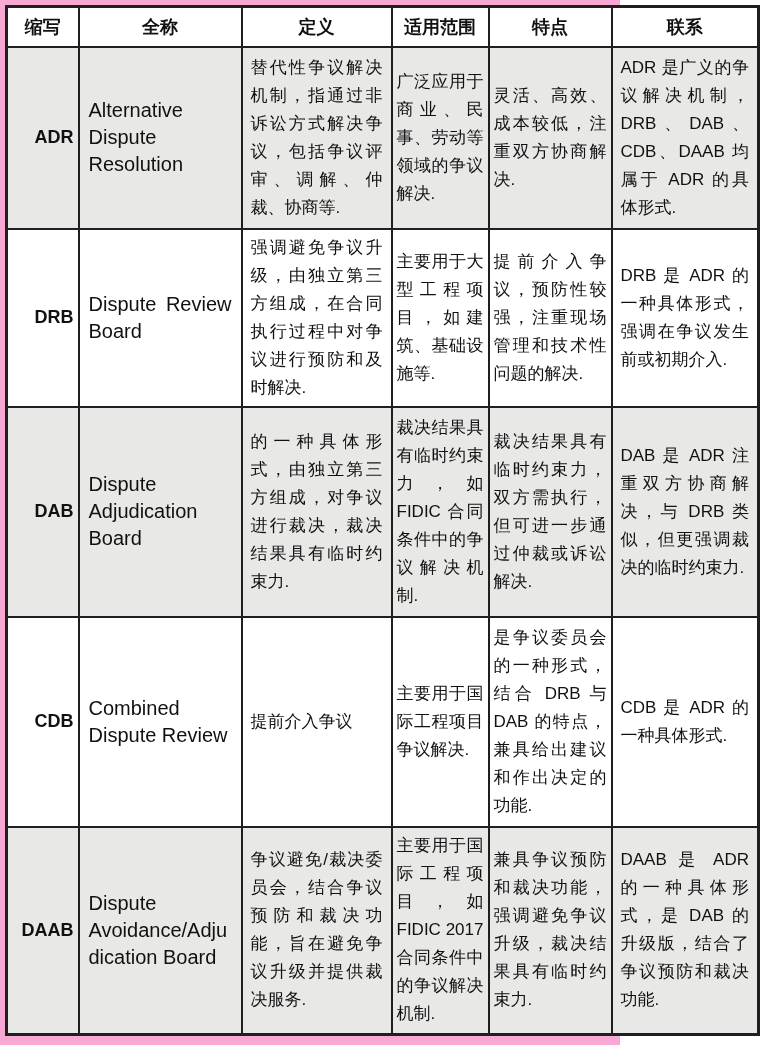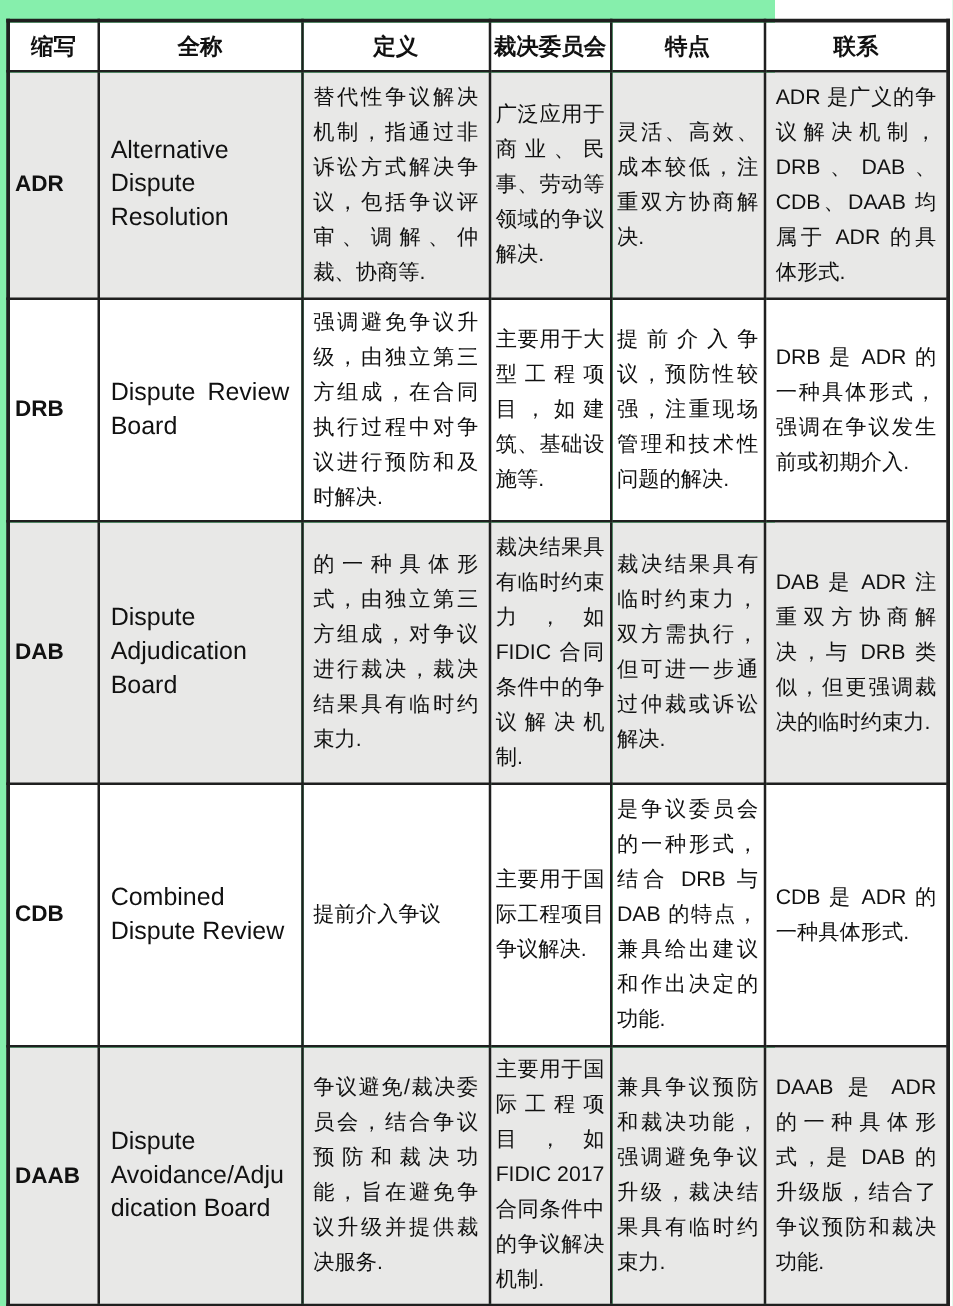--- a/index.html
+++ b/index.html
@@ -6,22 +6,22 @@
     margin: 0;
     padding: 0;
     background: #ffffff;
     font-family: "Liberation Sans", "DejaVu Sans", sans-serif;
     color: #111111;
   }
   .page {
     width: 620px;
     height: 1045px;
     box-sizing: border-box;
-    padding: 15px 5px 0 5px;
-    background: #86efac;
+    padding: 5px 5px 0 5px;
+    background: #f9a8d4;
   }
   table.cmp {
     width: 752px;
     border-collapse: collapse;
     table-layout: fixed;
     border: 3px solid #1f1f1f;
   }
   table.cmp th, table.cmp td {
     border: 2px solid #1f1f1f;
     vertical-align: middle;
@@ -49,21 +49,21 @@
 
   tr.r-adr  { height: 182px; }
   tr.r-drb  { height: 153px; }
   tr.r-dab  { height: 210px; }
   tr.r-cdb  { height: 210px; }
   tr.r-daab { height: 208px; }
 
   td.abbr {
     font-weight: bold;
     font-size: 18px;
-    text-align: left;
+    text-align: right;
     padding: 4px 4px;
   }
   td.en {
     font-size: 20px;
     line-height: 27px;
     text-align: justify;
     padding: 4px 9px;
     word-wrap: break-word;
   }
   td.zh {
@@ -85,21 +85,21 @@
         <col class="c-def">
       <col class="c-scope">
         <col class="c-feat">
         <col class="c-rel">
     </colgroup>
     <thead>
       <tr class="hdr">
         <th>缩写</th>
         <th>全称</th>
         <th>定义</th>
-        <th>裁决委员会</th>
+        <th>适用范围</th>
         <th>特点</th>
         <th>联系</th>
       </tr>
     </thead>
     <tbody>
       <tr class="row-shaded r-adr">
         <td class="abbr">ADR</td>
         <td class="en">Alternative Dispute Resolution</td>
         <td class="zh">替代性争议解决机制，指通过非诉讼方式解决争议，包括争议评审、调解、仲裁、协商等.</td>
         <td class="zh narrow">广泛应用于商业、民事、劳动等领域的争议解决.</td>

